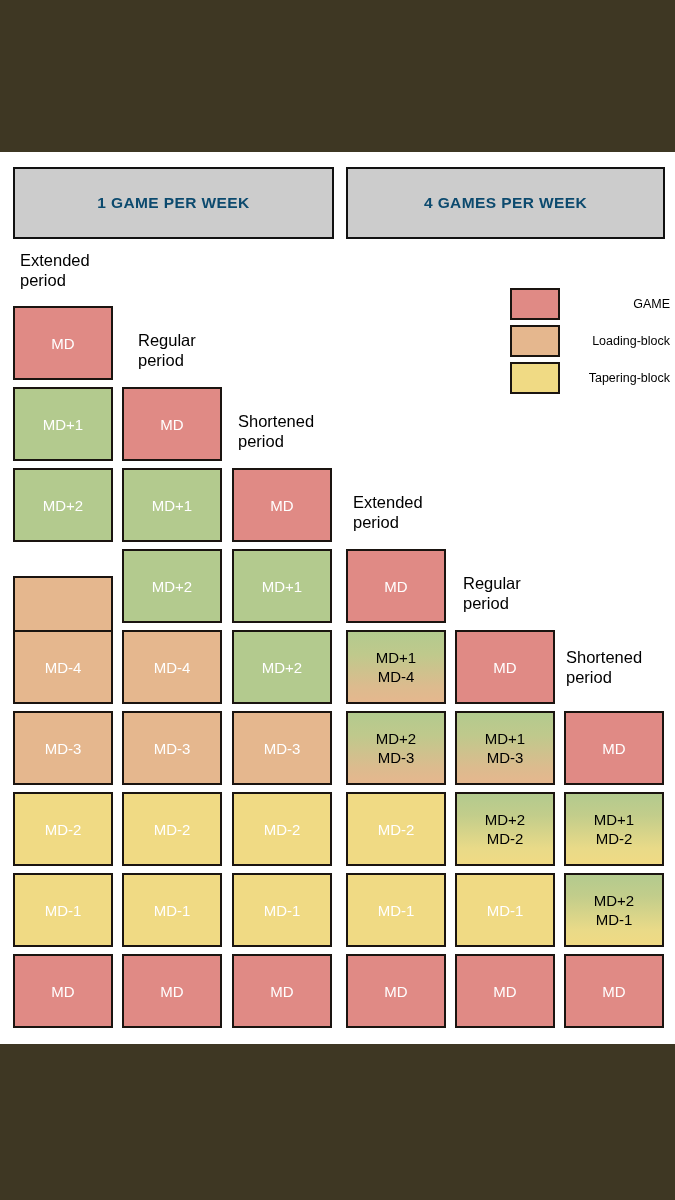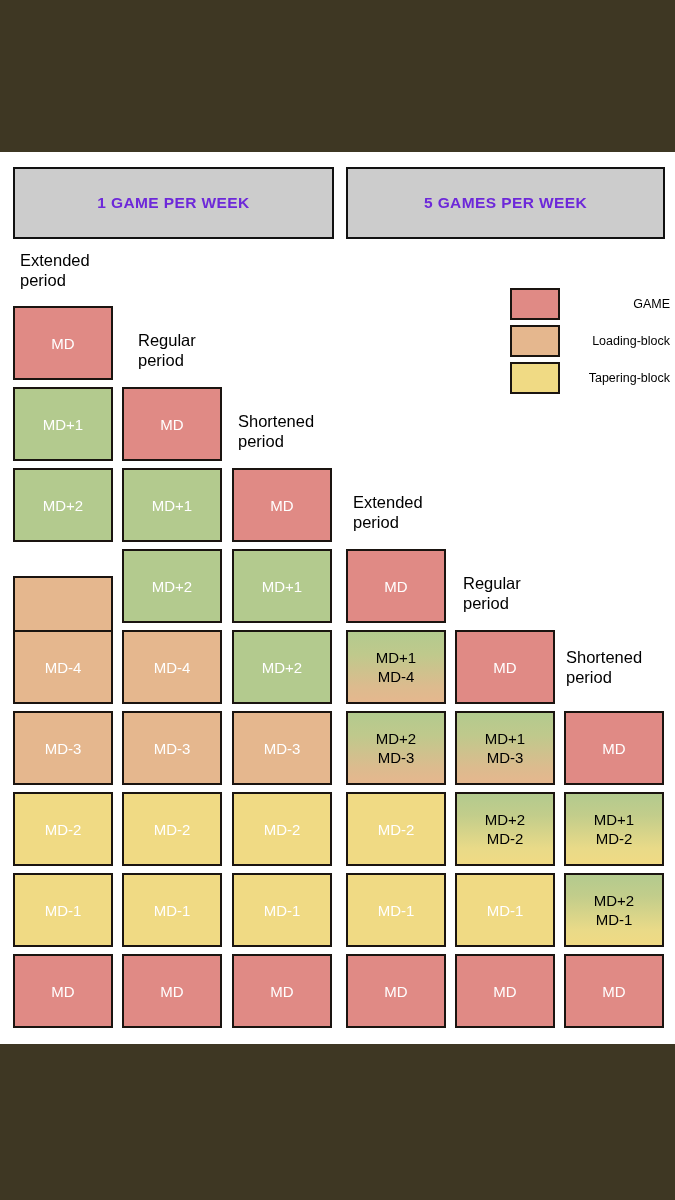--- a/index.html
+++ b/index.html
@@ -22,21 +22,21 @@
     height:72px;
     background:#cccccc;
     border:2.5px solid #111111;
     display:flex;align-items:center;justify-content:center;
     box-sizing:border-box;
   }
   .hdr-txt{
     font-size:15.5px;
     font-weight:700;
     letter-spacing:.4px;
-    color:#6d28d9;
+    color:#0c4a6e;
     white-space:nowrap;
   }
   #hdr-1{left:13px;top:167px;width:321px;}
   #hdr-2{left:346px;top:167px;width:319px;}
 
   
   .period{
     position:absolute;
     font-size:16.5px;
     line-height:20px;
@@ -94,21 +94,21 @@
 
 <div id="stage">
 
   <div class="band" id="band-top"></div>
   <div class="band" id="band-bottom"></div>
 
   <div class="hdr" id="hdr-1">
     <span class="hdr-txt">1 GAME PER WEEK</span>
   </div>
   <div class="hdr" id="hdr-2">
-    <span class="hdr-txt">5 GAMES PER WEEK</span>
+    <span class="hdr-txt">4 GAMES PER WEEK</span>
   </div>
 
   <div id="period-labels">
       <div class="period" style="left: 20px; top: 250px;">Extended
 period</div>
       <div class="period" style="left: 138px; top: 330px;">Regular
 period</div>
       <div class="period" style="left: 238px; top: 411px;">Shortened
 period</div>
       <div class="period" style="left: 353px; top: 492px;">Extended

